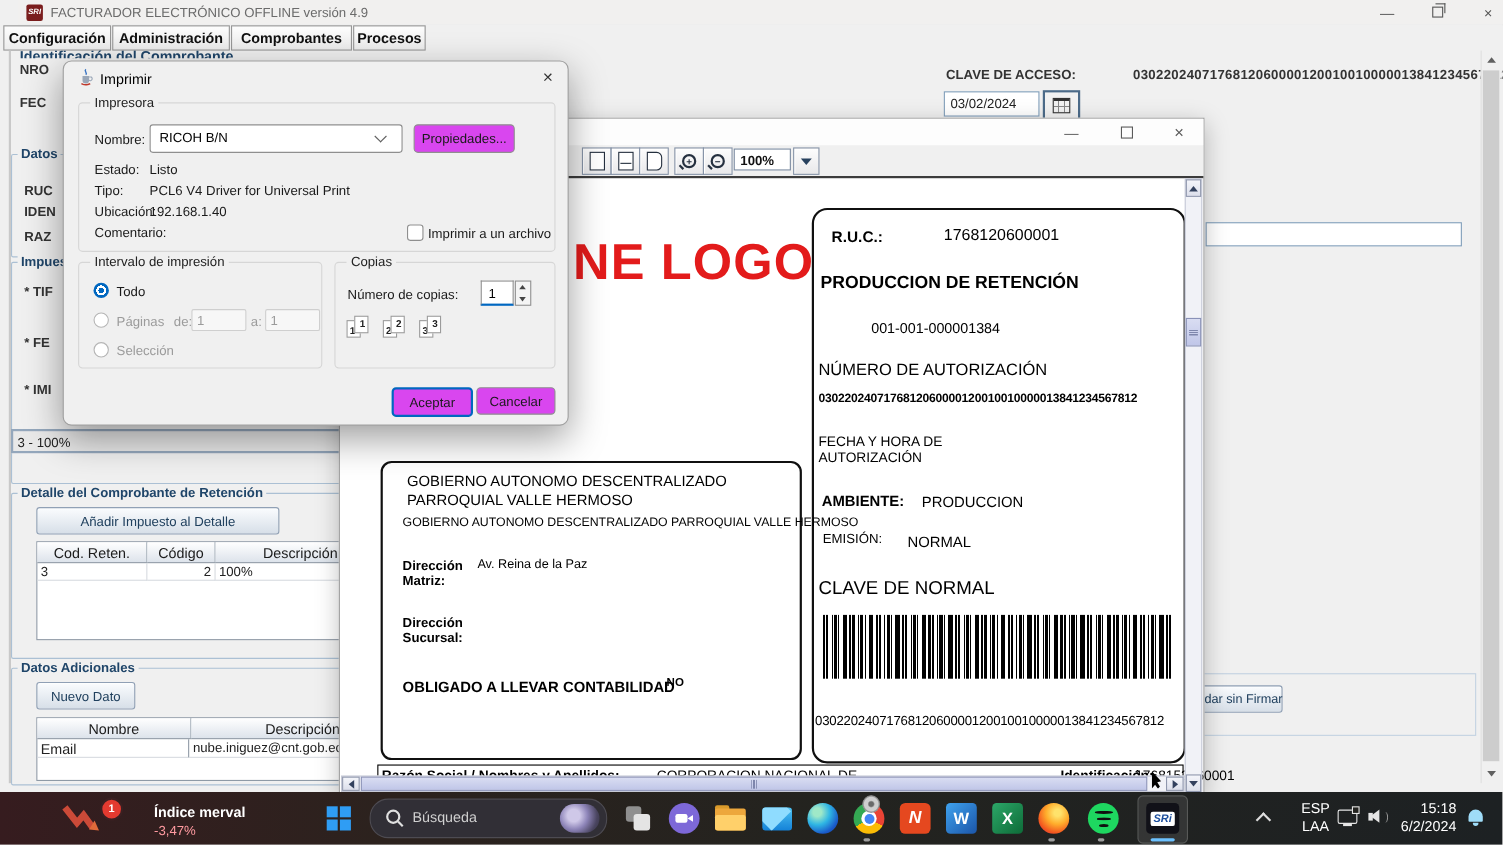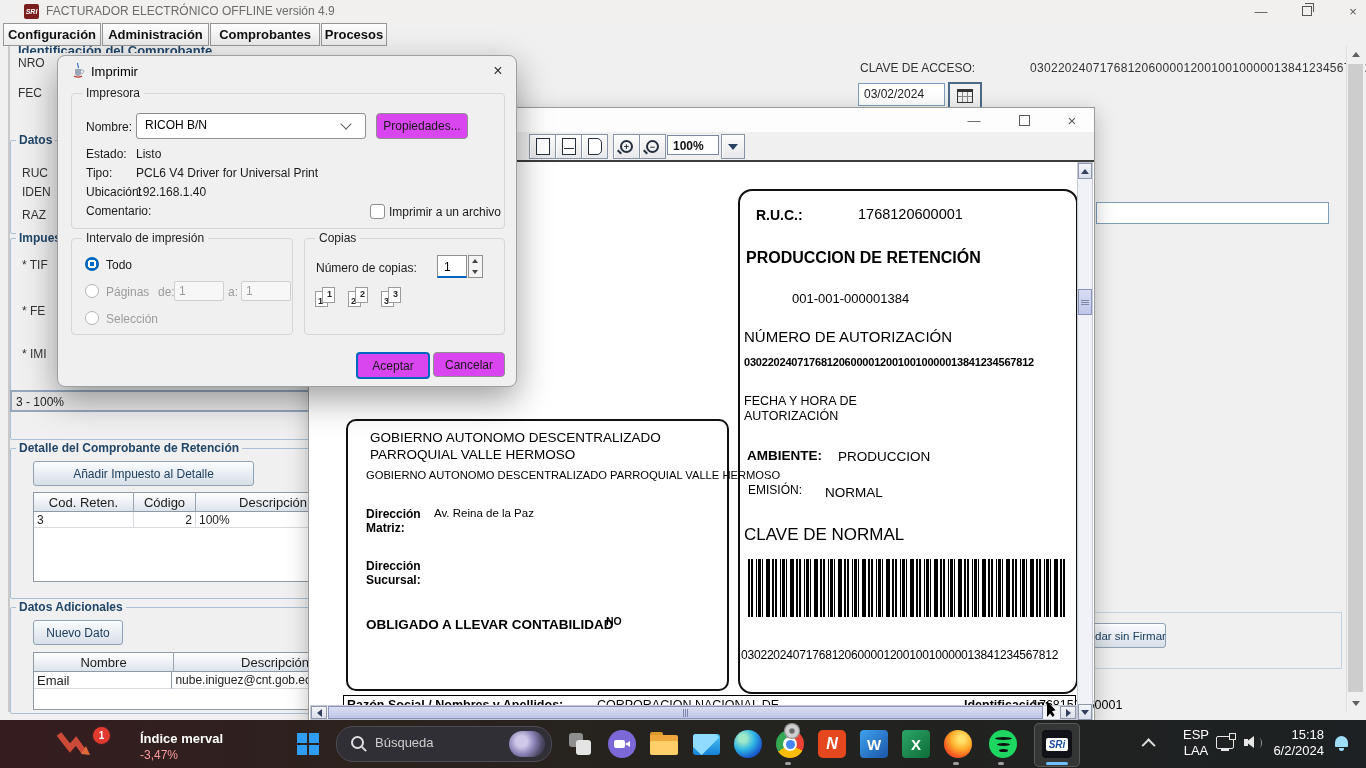--- a/index.html
+++ b/index.html
@@ -11,21 +11,21 @@
   .sri-ico{left:8px;top:4px;width:15px;height:15px;background:#7a1d1d;color:#fff;font-size:7px;font-weight:bold;font-style:italic;display:flex;align-items:center;justify-content:center;border-radius:2px;}
   #app-title{left:30px;top:4px;font-size:12px;color:#6b6b6b;}
   .winctl{top:0;width:46px;height:22px;display:flex;align-items:center;justify-content:center;color:#555;font-size:13px;}
   .restore-glyph{width:8px;height:8px;border:1px solid #555;position:relative;background:transparent;}
   .restore-glyph:before{content:'';position:absolute;left:2px;top:-4px;width:8px;height:8px;border-top:1px solid #555;border-right:1px solid #555;}
   #menubar{left:0;top:22px;width:1366px;height:24px;background:#f0f0f0;}
   .menu-btn{top:1px;height:21px;background:linear-gradient(#fdfdfd,#ececec);border:1px solid #979797;color:#101010;font-size:13px;font-weight:bold;display:flex;align-items:center;justify-content:center;}
   
   .gb{border:1px solid #abc0d4;border-radius:2px;background:transparent;}
   .gbt{position:absolute;top:-8px;left:5px;background:#f0f0f0;padding:0 3px;color:#1f4569;font-weight:bold;font-size:12px;white-space:nowrap;}
-  .flabel{font-size:12px;color:#333;white-space:nowrap;}
+  .flabel{font-size:12px;color:#333;white-space:nowrap;font-weight:bold;}
   .nbtn{background:linear-gradient(#fafcfe,#d7dfe8);border:1px solid #90a0b5;border-radius:3px;color:#20405e;font-size:12px;display:flex;align-items:center;justify-content:center;white-space:nowrap;box-shadow:0 1px 0 rgba(255,255,255,.7) inset;}
   .field{background:#fff;border:1px solid #7f9db9;font-size:12px;color:#222;}
   .tbl{background:#fff;border:1px solid #8f9aa6;}
   .trow{display:flex;}
   .th{background:linear-gradient(#ffffff,#dde3eb);border-right:1px solid #9aa5b1;border-bottom:1px solid #8f9aa6;font-size:13px;color:#1b1b1b;height:19px;display:flex;align-items:center;justify-content:center;box-sizing:border-box;}
   .td{font-size:12px;color:#222;height:16px;display:flex;align-items:center;box-sizing:border-box;border-bottom:1px solid #d7dbe0;padding:0 3px;}
   
   .wsb{background:#f0f0f0;border-left:1px solid #dedede;}
   .wsb-btn{width:17px;height:17px;display:flex;align-items:center;justify-content:center;}
   .tri{width:0;height:0;}
@@ -188,20 +188,21 @@
         </div>
       <div class="abs tbtn" style="left:330px;width:25px;">
           <span class="mag">−</span>
         </div>
       <div class="abs" style="left:358px;top:3px;width:52px;height:20px;background:#fff;border:1px solid #7b8aa0;font-size:12px;font-weight:bold;color:#111;line-height:20px;padding-left:5px;box-sizing:border-box;">100%</div>
       <div class="abs tbtn" style="left:412px;width:22px;">
           <span class="tri" style="border-left:5px solid transparent;border-right:5px solid transparent;border-top:6px solid #27415e;"></span>
         </div>
     </div>
 
+    <div class="abs doc" style="left:212px;top:103px;font-size:46px;font-weight:900;color:#e31b1b;letter-spacing:1px;font-family:'Liberation Sans',sans-serif;">NE LOGO</div>
 
     <div class="abs docbox" style="left:429px;top:81px;width:336px;height:501px;border-radius:14px;">
       <div class="abs" style="left:16px;top:16px;font-size:14px;font-weight:bold;">R.U.C.:</div>
       <div class="abs" style="left:118px;top:15px;font-size:14.5px;">1768120600001</div>
       <div class="abs" style="left:6px;top:58px;font-size:16px;font-weight:bold;">PRODUCCION DE RETENCIÓN</div>
       <div class="abs" style="left:52px;top:100px;font-size:13px;">001-001-000001384</div>
       <div class="abs" style="left:4px;top:137px;font-size:15px;">NÚMERO DE AUTORIZACIÓN</div>
       <div class="abs" style="left:4px;top:165px;font-size:11px;font-weight:bold;letter-spacing:-.2px;white-space:nowrap;">0302202407176812060000120010010000013841234567812</div>
       <div class="abs" style="left:4px;top:203px;width:160px;font-size:12.5px;line-height:15px;">FECHA Y HORA DE AUTORIZACIÓN</div>
       <div class="abs" style="left:7px;top:257px;font-size:13.5px;font-weight:bold;">AMBIENTE:</div>

